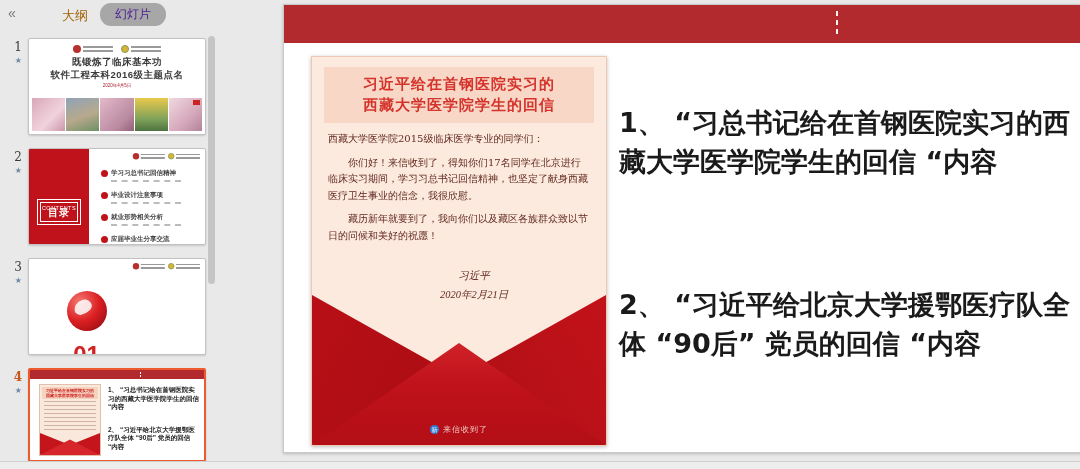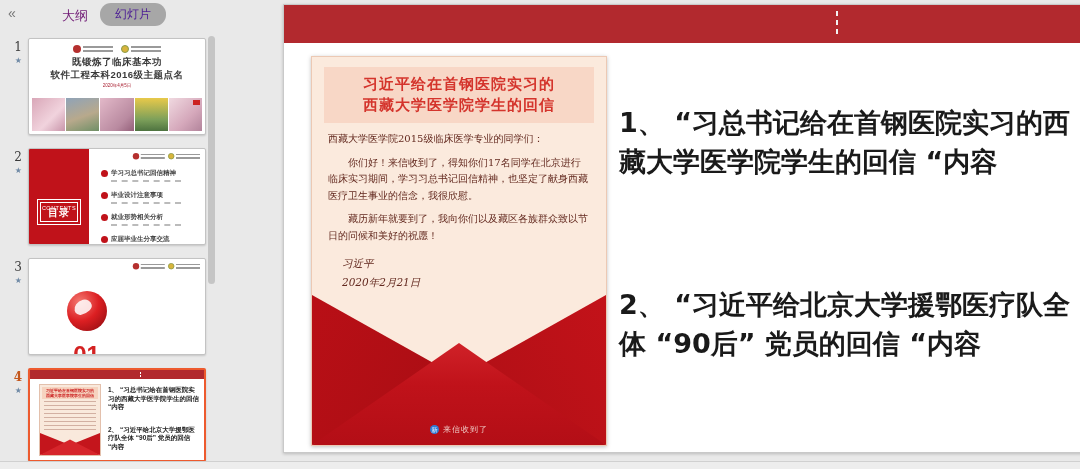--- a/index.html
+++ b/index.html
@@ -3,21 +3,21 @@
 <meta charset="utf-8">
 <style>
   * { margin:0; padding:0; box-sizing:border-box; }
   html,body { width:1080px; height:469px; overflow:hidden; }
   body { font-family:"Liberation Sans", sans-serif; background:#e9e9e9; position:relative; }
   .screen { position:absolute; inset:0; width:1080px; height:469px; background:#e9e9e9; overflow:hidden; }
 
   
   .sidebar { position:absolute; left:0; top:0; width:283px; height:461px; background:#e9e9e9; }
   .collapse-btn { position:absolute; left:8px; top:5px; font-size:14px; color:#777; cursor:pointer; letter-spacing:-2px; }
-  .tab-outline { position:absolute; left:62px; top:7px; font-size:13px; color:#701a75; }
+  .tab-outline { position:absolute; left:62px; top:7px; font-size:13px; color:#a16207; }
   .tab-slides-pill { position:absolute; left:100px; top:3px; background:#a7a7a7; color:#4c1d95; font-size:12px; border-radius:11px; padding:3px 15px; }
   .v-scrollbar { position:absolute; left:208px; top:36px; width:7px; height:248px; background:#c5c5c5; border-radius:4px; }
 
   .thumb-num { position:absolute; left:0; width:22px; text-align:right; font-family:"DejaVu Serif", serif; font-size:12px; color:#3a3a3a; }
   .thumb-num.sel { color:#c4571d; font-weight:bold; }
   .thumb-star { position:absolute; left:6px; width:16px; text-align:right; font-size:8px; color:#708aa6; }
 
   .thumb { position:absolute; left:28px; width:178px; height:97px; background:#fff; border:1px solid #c3c3c3; border-radius:2px; box-shadow:0 1px 2px rgba(0,0,0,.15); overflow:hidden; }
   .thumb.sel { border:2px solid #ed5a2e; height:94px; }
 
@@ -70,21 +70,21 @@
   .canvas { position:absolute; left:283px; top:4px; width:800px; height:449px; background:#fff; border:1px solid #c9c9c9; box-shadow:0 1px 3px rgba(0,0,0,.2); }
   .slide-topbar { position:absolute; left:0; top:0; right:0; height:38px; background:#b2292e; }
   .topbar-dash { position:absolute; left:552px; top:6px; width:2px; height:24px; background:repeating-linear-gradient(to bottom,#f2f2f2 0 5px,transparent 5px 9px); }
 
   
   .letter { position:absolute; left:27px; top:51px; width:296px; height:390px; background:#fbeadd; border:1px solid #ecc9b4; box-shadow:0 1px 4px rgba(0,0,0,.25); overflow:hidden; font-family:"DejaVu Serif", serif; }
   .letter-title { margin:10px 12px 8px; background:#f8d7c6; padding:7px 4px; text-align:center; color:#d4342c; font-weight:bold; font-size:15px; line-height:21px; letter-spacing:1px; }
   .letter-body { padding:0 16px; font-size:10px; line-height:16.5px; color:#63291f; }
   .letter-body p { margin-bottom:7px; }
   .letter-body p.indent { text-indent:2em; }
-  .letter-sign { position:relative; z-index:3; text-align:left; font-style:italic; color:#63291f; font-size:10.5px; line-height:19px; margin-top:10px; padding-left:30px; }
+  .letter-sign { position:relative; z-index:3; text-align:center; font-style:italic; color:#63291f; font-size:10.5px; line-height:19px; margin-top:22px; padding-left:30px;font-family:Liberation Serif, serif; }
   .envelope { position:absolute; left:0; right:0; bottom:0; height:150px; z-index:2; }
   .envelope .side-l { position:absolute; inset:0; background:linear-gradient(120deg,#b90f16,#9e0c12); clip-path:polygon(0 0,51% 56%,0 100%); }
   .envelope .side-r { position:absolute; inset:0; background:linear-gradient(-120deg,#c31219,#a00d13); clip-path:polygon(100% 0,49% 56%,100% 100%); }
   .envelope .front { position:absolute; inset:0; background:linear-gradient(to bottom,#e23338,#c0121a 60%,#b30e16); clip-path:polygon(0 100%,50% 32%,100% 100%); }
   .watermark { position:absolute; left:0; right:0; bottom:10px; z-index:4; display:flex; justify-content:center; align-items:center; gap:4px; }
   .wm-icon { width:9px; height:9px; border-radius:50%; background:#2e7bd6; color:#fff; font-size:6px; line-height:9px; text-align:center; }
   .wm-text { font-size:8px; color:#efc9c4; letter-spacing:1px; }
 
   
   .points { position:absolute; left:335px; top:98px; width:470px; }

